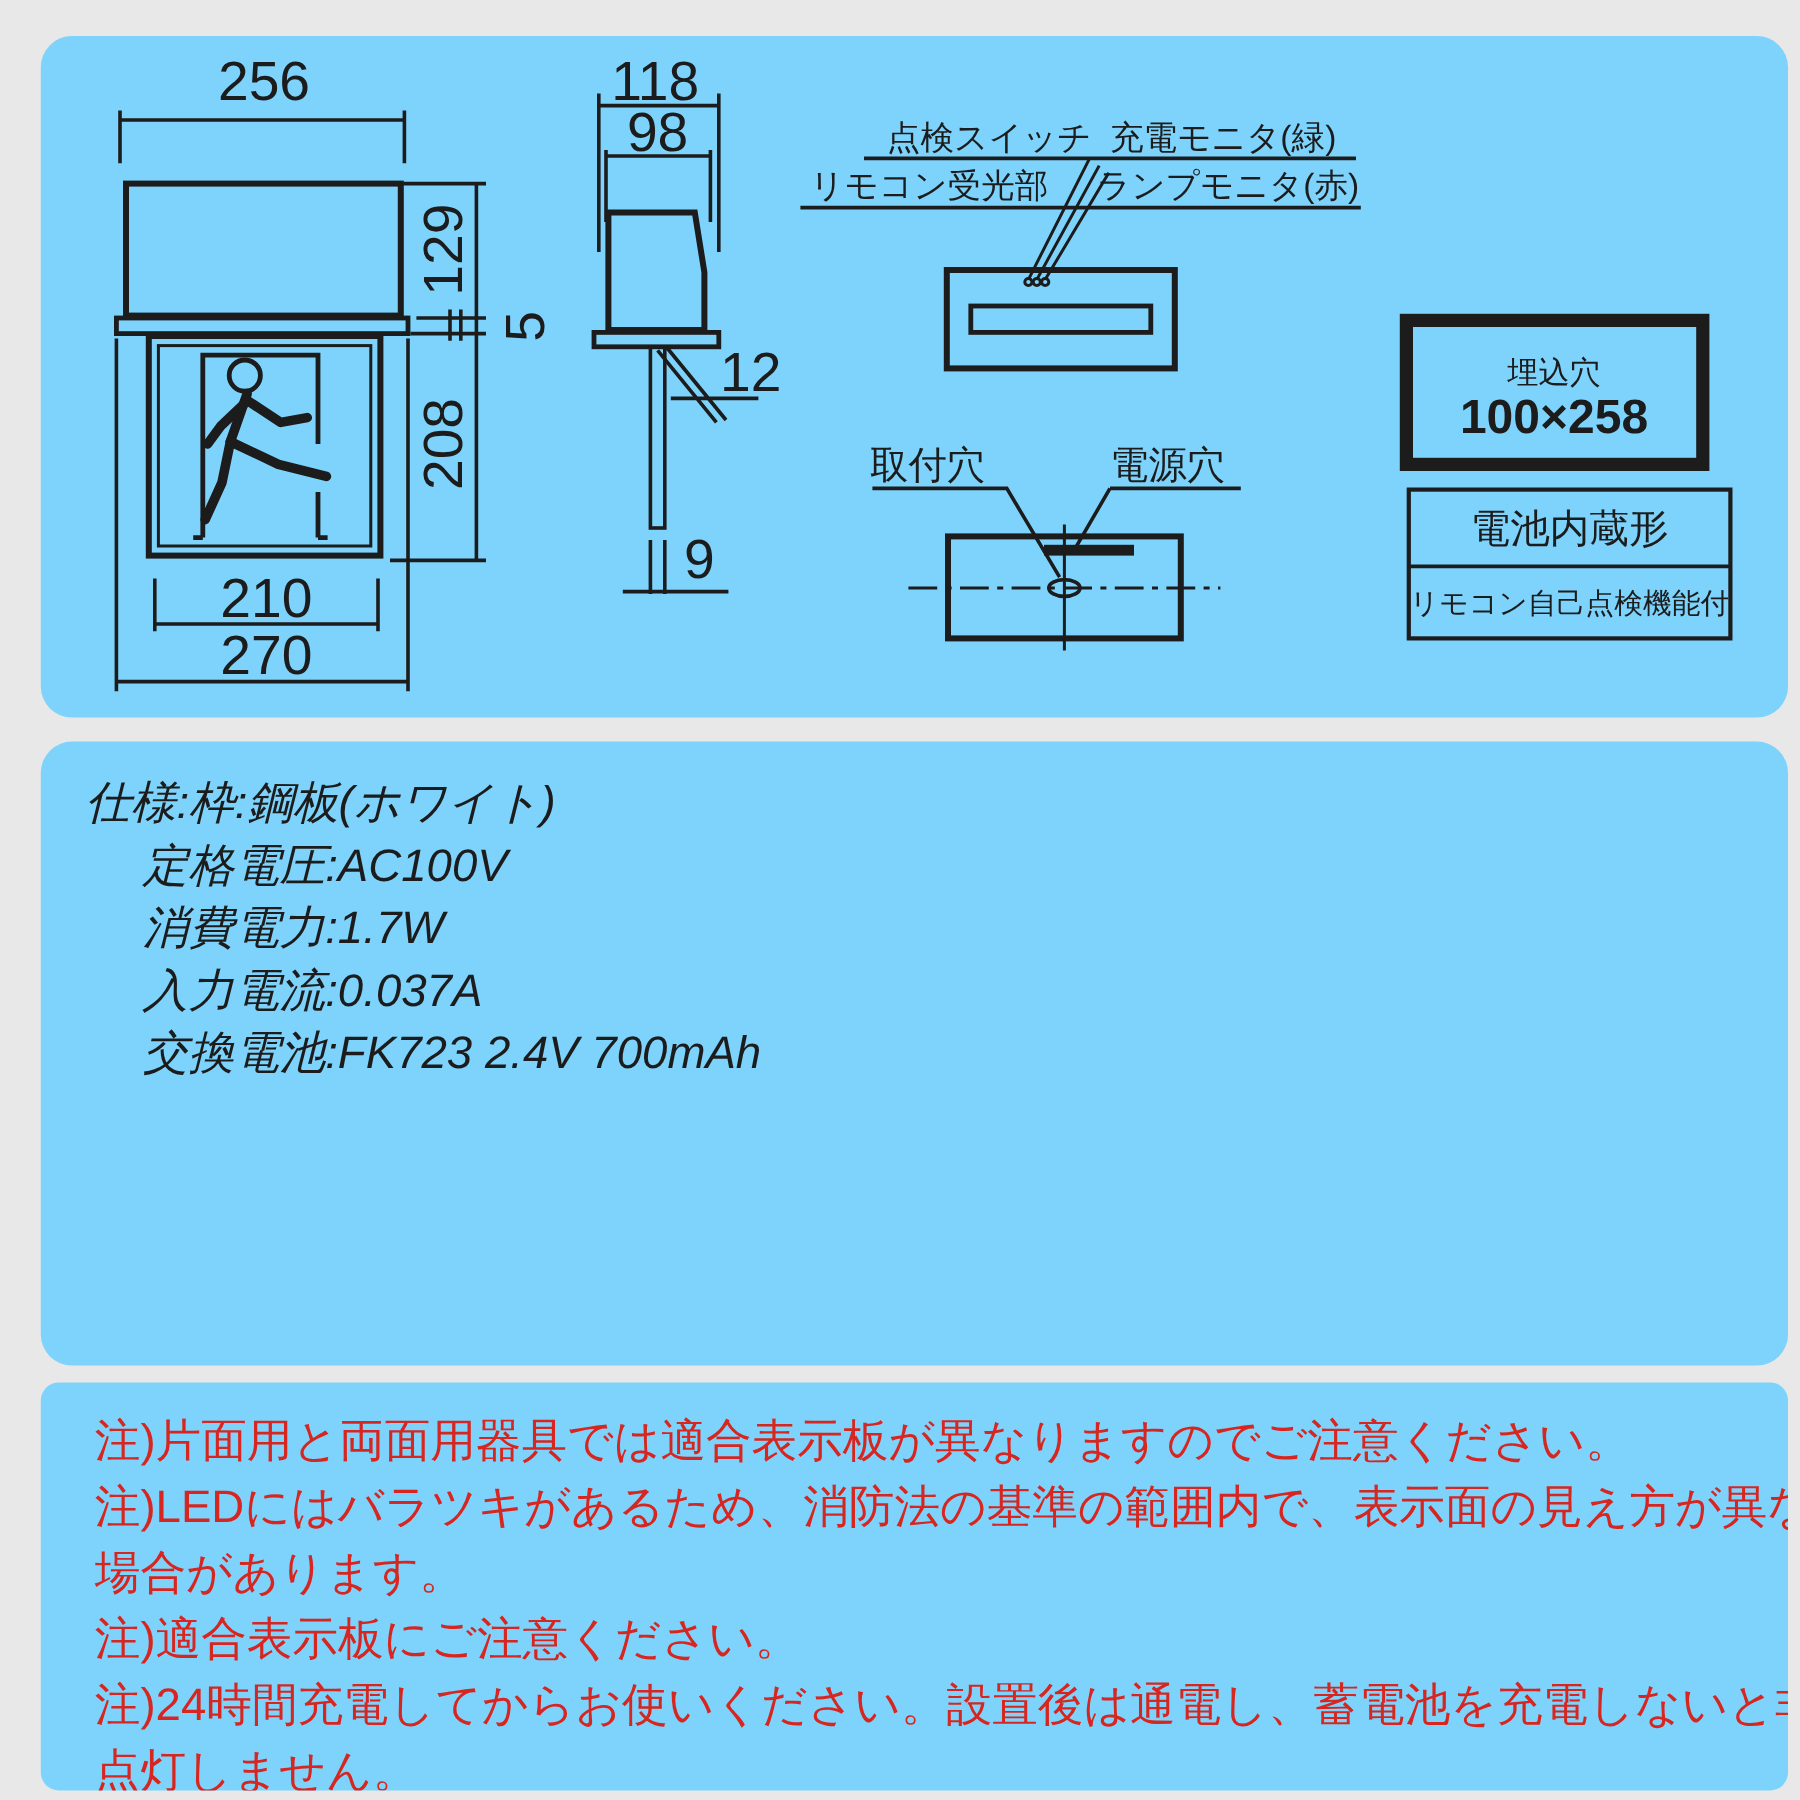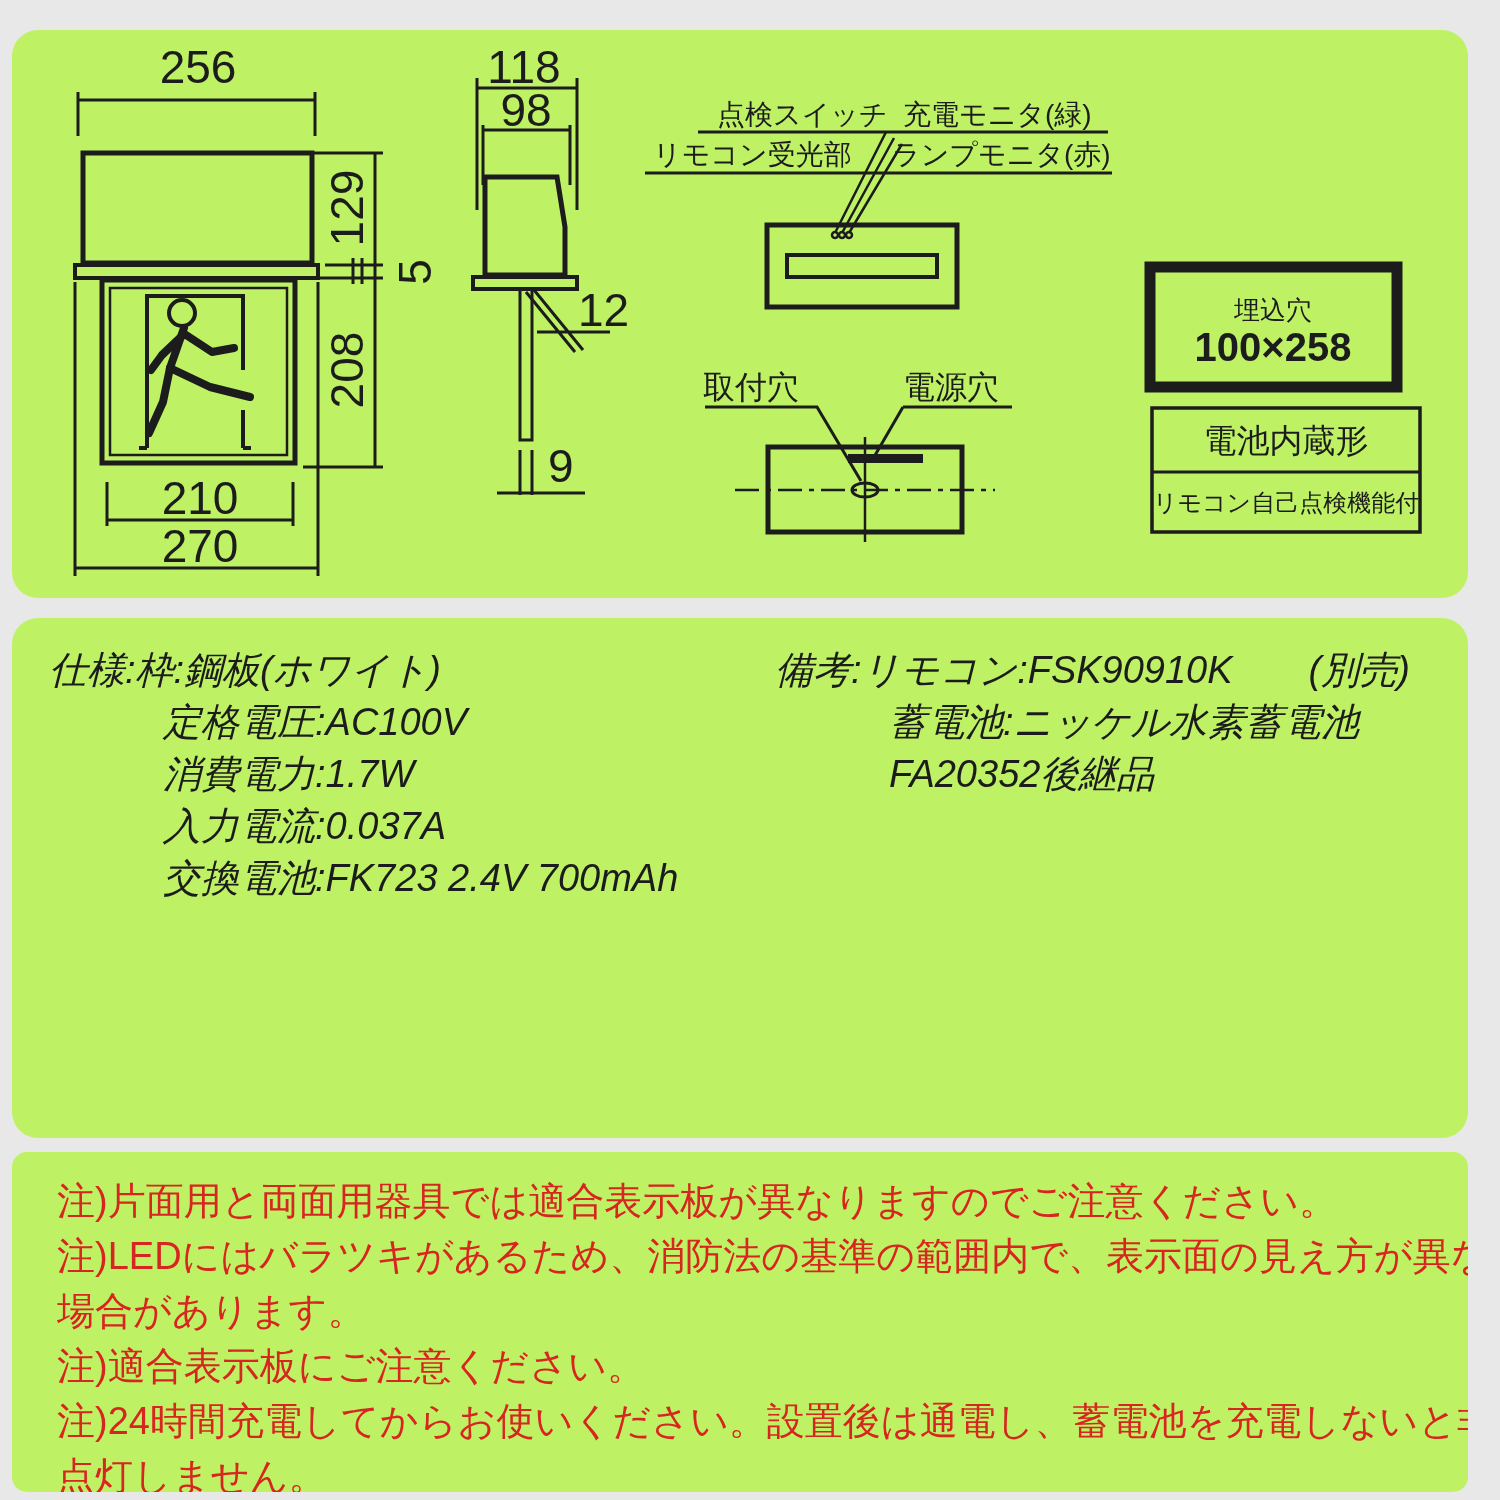--- a/index.html
+++ b/index.html
@@ -3,33 +3,33 @@
 <meta charset="utf-8">
 <style>
   html,body{margin:0;padding:0;}
   body{
     width:1500px;height:1500px;position:relative;
     background:#e8e8e8;
     font-family:"Liberation Sans","DejaVu Sans",sans-serif;
     color:#1c1c1c;
   }
   .panel{
-    position:absolute;left:12px;width:1456px;
-    background:#bef264;border-radius:26px;overflow:hidden;
+    position:absolute;left:34px;width:1456px;
+    background:#7dd3fc;border-radius:26px;overflow:hidden;
   }
   #panel-drawing{top:30px;height:568px;}
   #panel-specs{top:618px;height:520px;}
   #panel-notes{top:1152px;height:340px;border-radius:15px;}
 
   
   .spec-block{position:absolute;top:26px;font-size:38px;line-height:52px;white-space:nowrap;font-style:italic;}
   #spec-block{left:37px;}
   #remark-block{left:763px;}
   .spec-line{height:52px;}
-  .spec-line.indent{margin-left:114px;}
+  .spec-line.indent{margin-left:48px;}
   .spec-label{display:inline;}
 
   
   #note-block{position:absolute;left:45px;top:22px;font-size:38px;line-height:55px;
     color:#d7261f;white-space:nowrap;}
 
   
   svg{display:block;}
   svg text{fill:#1c1c1c;}
   .dim{font-size:46px;}
@@ -150,25 +150,20 @@
 
 <div class="panel" id="panel-specs">
   <div class="spec-block" id="spec-block">
     <div class="spec-line"><span class="spec-label">仕様:</span><span>枠:鋼板(ホワイト)</span></div>
     <div class="spec-line indent">定格電圧:AC100V</div>
     <div class="spec-line indent">消費電力:1.7W</div>
     <div class="spec-line indent">入力電流:0.037A</div>
     <div class="spec-line indent">交換電池:FK723  2.4V 700mAh</div>
   </div>
 
-  <div class="spec-block" id="remark-block">
-    <div class="spec-line"><span class="spec-label">備考:</span><span>リモコン:FSK90910K　　(別売)</span></div>
-    <div class="spec-line indent">蓄電池:ニッケル水素蓄電池</div>
-    <div class="spec-line indent">FA20352後継品</div>
-  </div>
 </div>
 
 <div class="panel" id="panel-notes">
   <div id="note-block">
     <div class="note-line">注)片面用と両面用器具では適合表示板が異なりますのでご注意ください。</div>
     <div class="note-line">注)LEDにはバラツキがあるため、消防法の基準の範囲内で、表示面の見え方が異なる</div>
     <div class="note-line">場合があります。</div>
     <div class="note-line">注)適合表示板にご注意ください。</div>
     <div class="note-line">注)24時間充電してからお使いください。設置後は通電し、蓄電池を充電しないと非常</div>
     <div class="note-line">点灯しません。</div>

